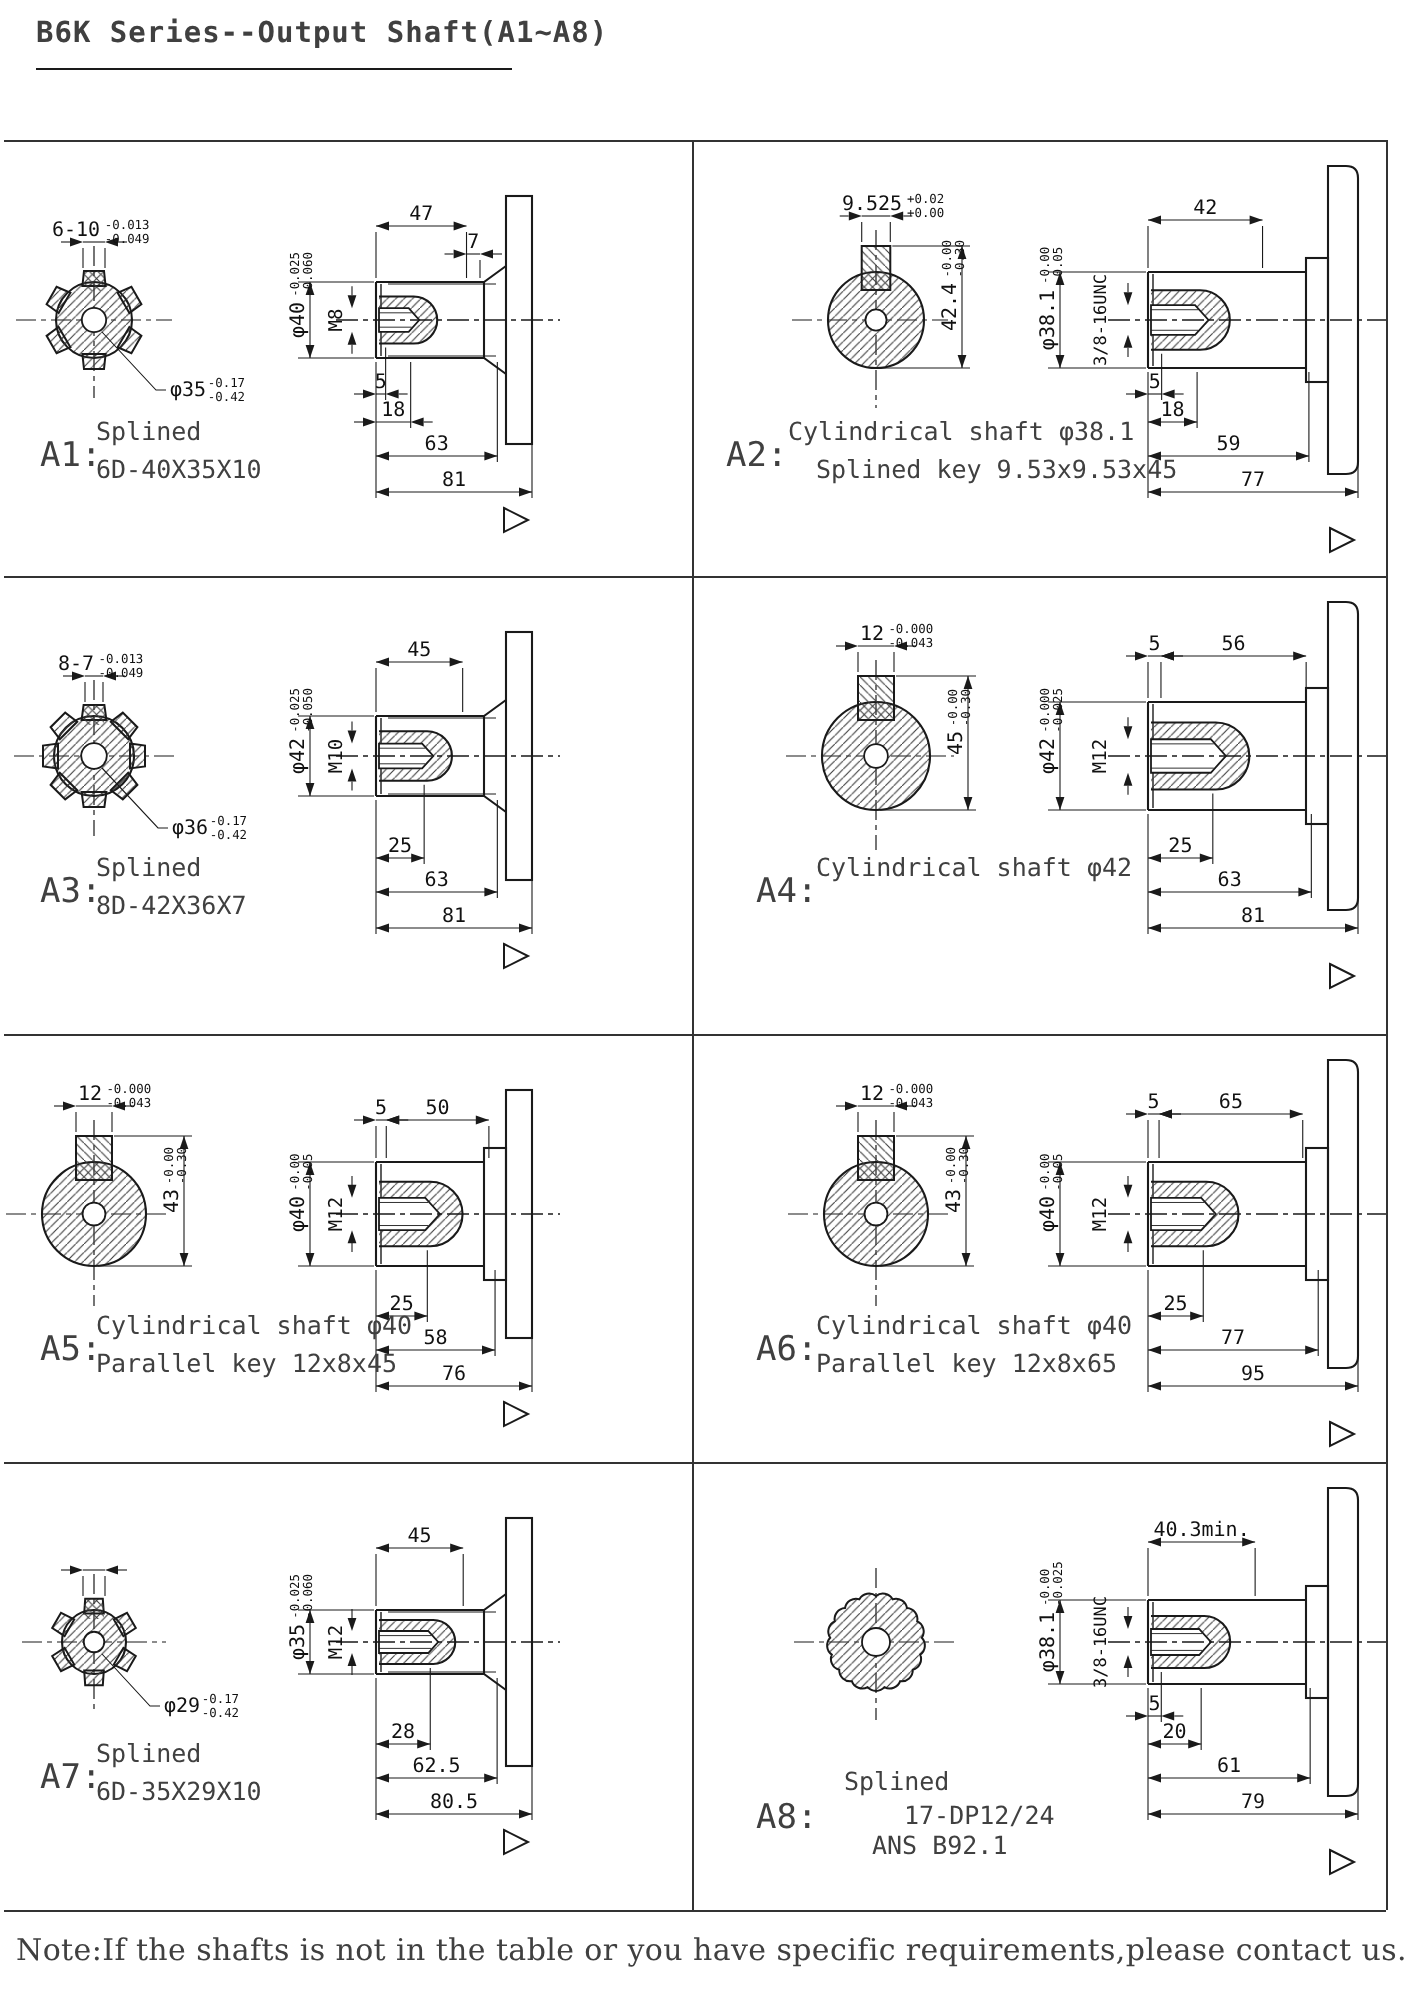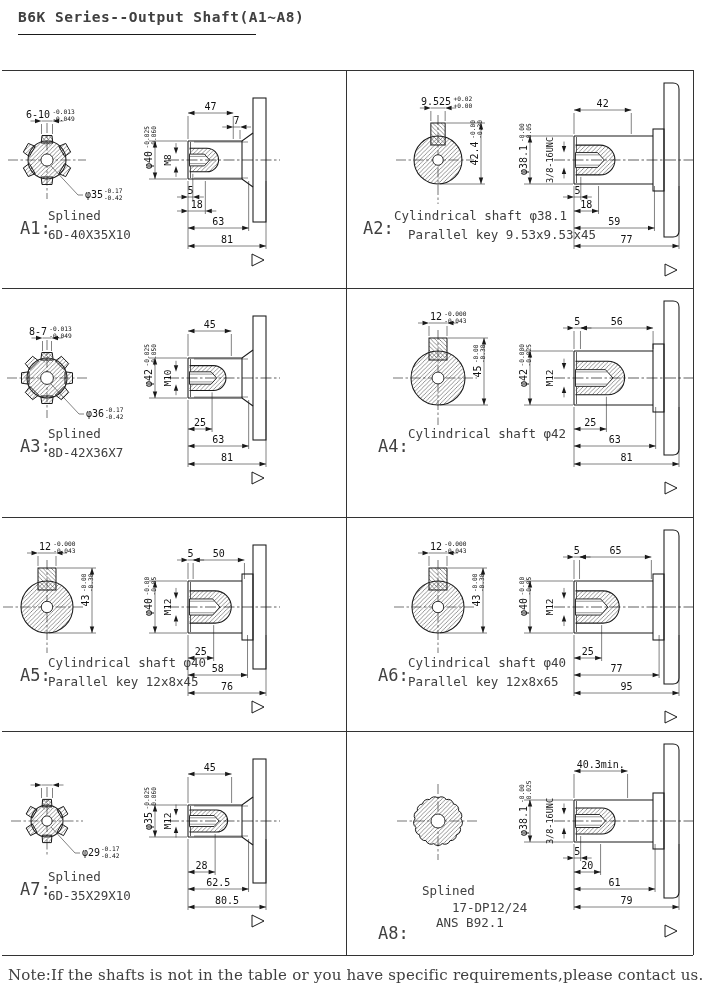--- a/index.html
+++ b/index.html
@@ -777,36 +777,36 @@
           <polygon points="319,194 331,200 319,206" fill="#fff" stroke="#1a1a1a" stroke-width="1"></polygon>
         </g>
       </svg>
     </div>
   <div class="note">Note:If the shafts is not in the table or you have specific requirements,please contact us.</div>
 <div class="plabel" style="left: 20px; top: 218px;">A1:</div>
     <div class="pdesc" style="left: 48px; top: 208px;">Splined</div>
     <div class="pdesc" style="left: 48px; top: 227px;">6D-40X35X10</div>
     <div class="plabel" style="left: 363px; top: 218px;">A2:</div>
     <div class="pdesc" style="left: 394px; top: 208px;">Cylindrical shaft φ38.1</div>
-    <div class="pdesc" style="left: 408px; top: 227px;">Parallel key 9.53x9.53x45</div>
+    <div class="pdesc" style="left: 408px; top: 227px;">Splined key 9.53x9.53x45</div>
     <div class="plabel" style="left: 20px; top: 436px;">A3:</div>
     <div class="pdesc" style="left: 48px; top: 426px;">Splined</div>
     <div class="pdesc" style="left: 48px; top: 445px;">8D-42X36X7</div>
     <div class="plabel" style="left: 378px; top: 436px;">A4:</div>
     <div class="pdesc" style="left: 408px; top: 426px;">Cylindrical shaft φ42</div>
     <div class="plabel" style="left: 20px; top: 665px;">A5:</div>
     <div class="pdesc" style="left: 48px; top: 655px;">Cylindrical shaft φ40</div>
     <div class="pdesc" style="left: 48px; top: 674px;">Parallel key 12x8x45</div>
     <div class="plabel" style="left: 378px; top: 665px;">A6:</div>
     <div class="pdesc" style="left: 408px; top: 655px;">Cylindrical shaft φ40</div>
     <div class="pdesc" style="left: 408px; top: 674px;">Parallel key 12x8x65</div>
     <div class="plabel" style="left: 20px; top: 879px;">A7:</div>
     <div class="pdesc" style="left: 48px; top: 869px;">Splined</div>
     <div class="pdesc" style="left: 48px; top: 888px;">6D-35X29X10</div>
-    <div class="plabel" style="left: 378px; top: 923px;">A8:</div>
+    <div class="plabel" style="left: 378px; top: 899px;">A8:</div>
     <div class="pdesc" style="left: 422px; top: 883px;">Splined</div>
     <div class="pdesc" style="left: 422px; top: 900px; margin-left: 30px;">17-DP12/24</div>
     <div class="pdesc" style="left: 436px; top: 915px;">ANS B92.1</div>
     <div class="gl" style="left: 2px; top: 70px; width: 691px; height: 1px;"></div>
     <div class="gl" style="left: 2px; top: 288px; width: 691px; height: 1px;"></div>
     <div class="gl" style="left: 2px; top: 517px; width: 691px; height: 1px;"></div>
     <div class="gl" style="left: 2px; top: 731px; width: 691px; height: 1px;"></div>
     <div class="gl" style="left: 2px; top: 955px; width: 691px; height: 1px;"></div>
     <div class="gl" style="left: 346px; top: 70px; width: 1px; height: 885px;"></div>
     <div class="gl" style="left: 693px; top: 70px; width: 1px; height: 885px;"></div>

